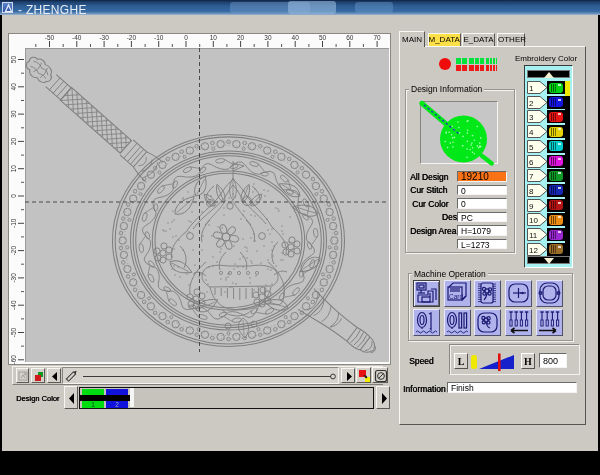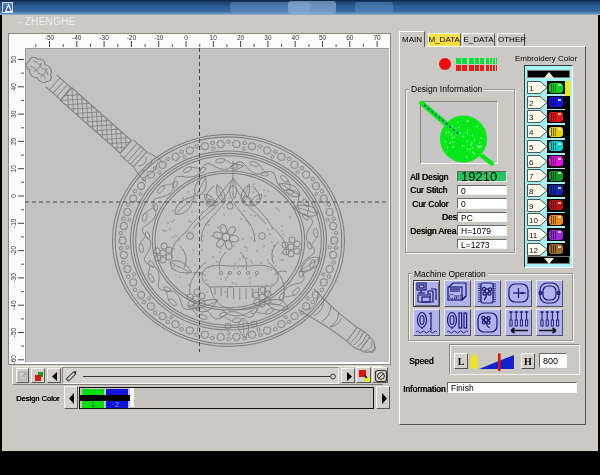--- a/index.html
+++ b/index.html
@@ -9,21 +9,21 @@
   <div style="position:absolute;left:2px;top:15px;width:596px;height:436px;background:#ccc9c2;"></div>
   <div style="position:absolute;left:0;top:0;width:600px;height:15px;background:linear-gradient(#0d2141 0%,#1d3f6b 12%,#2e5f97 45%,#3568a2 75%,#7196bf 92%,#9db8d4 100%);">
       <div style="position:absolute;left:230px;top:2px;width:80px;height:11px;background:rgba(120,160,205,0.42);border-radius:3px;"></div>
       <div style="position:absolute;left:288px;top:1px;width:48px;height:13px;background:rgba(150,185,220,0.6);border-radius:3px;"></div>
       <div style="position:absolute;left:355px;top:2px;width:38px;height:11px;background:rgba(105,150,200,0.45);border-radius:3px;"></div>
       <div style="position:absolute;left:2px;top:2px;width:11px;height:11px;background:linear-gradient(#5f87c8,#2a4ea0);border:1px solid #cdd8ee;">
         <svg width="11" height="11">
           <path d="M5.5 2 L8.5 8.5 L2.5 8.5 Z" fill="none" stroke="#e8f0ff" stroke-width="1.2"></path>
         </svg>
       </div>
-      <div style="position:absolute;left:18px;top:16px;font-size:10px;color:#e9eef5;letter-spacing:0.3px;">- ZHENGHE</div>
+      <div style="position:absolute;left:18px;top:3px;font-size:12px;color:#e9eef5;letter-spacing:0.3px;">- ZHENGHE</div>
     </div>
 
   <div style="position:absolute;left:8px;top:33px;width:383px;height:332px;background:#fbfbfb;border:1px solid #8a8880;"></div>
   <div style="position:absolute;left:25px;top:48px;width:364px;height:314px;background:#c2c2c2;border-left:1px solid #9a9a9a;border-top:1px solid #9a9a9a;"></div>
   <svg width="365" height="315" viewBox="25 48 365 315" style="position:absolute;left:25px;top:48px;">
       <defs>
         <clipPath id="gclip">
           <rect x="48" y="-8.5" width="80" height="17"></rect>
         </clipPath>
       </defs>
@@ -940,21 +940,21 @@
           <circle cx="462.7" cy="145.8" r="0.8" fill="#aaffb0"></circle>
           <circle cx="454.4" cy="137.4" r="0.8" fill="#aaffb0"></circle>
           <line x1="424" y1="105" x2="459" y2="134" stroke="#2335bb" stroke-width="1.3" stroke-dasharray="2.5 2.2"></line>
         </g>
       </svg>
     <div style="position:absolute;left:410px;top:171.5px;width:90px;font-size:8.5px;color:#000;white-space:nowrap;text-shadow:0.4px 0 0 #000;">All Design</div>
       <div style="position:absolute;left:410px;top:185px;width:90px;font-size:8.5px;color:#000;white-space:nowrap;text-shadow:0.4px 0 0 #000;">Cur Stitch</div>
       <div style="position:absolute;left:412px;top:198.5px;width:90px;font-size:8.5px;color:#000;white-space:nowrap;text-shadow:0.4px 0 0 #000;">Cur Color</div>
       <div style="position:absolute;left:410px;top:212px;width:90px;font-size:8.5px;color:#000;white-space:nowrap;text-shadow:0.4px 0 0 #000;text-align:center;">Design</div>
       <div style="position:absolute;left:410px;top:225.5px;width:90px;font-size:8.5px;color:#000;white-space:nowrap;text-shadow:0.4px 0 0 #000;">Design Area</div>
-    <div style="position:absolute;left:457px;top:171px;width:50px;height:10.5px;background:#22c55e;border-top:1px solid #6a6a6a;border-left:1px solid #6a6a6a;border-bottom:1px solid #f4f4f4;border-right:1px solid #f4f4f4;font-size:13px;color:#000;padding-left:3px;line-height:10.5px;white-space:nowrap;">19210</div>
+    <div style="position:absolute;left:457px;top:171px;width:50px;height:10.5px;background:#f97316;border-top:1px solid #6a6a6a;border-left:1px solid #6a6a6a;border-bottom:1px solid #f4f4f4;border-right:1px solid #f4f4f4;font-size:10px;color:#000;padding-left:3px;line-height:10.5px;white-space:nowrap;">19210</div>
       <div style="position:absolute;left:457px;top:184.5px;width:50px;height:10.5px;background:#fff;border-top:1px solid #6a6a6a;border-left:1px solid #6a6a6a;border-bottom:1px solid #f4f4f4;border-right:1px solid #f4f4f4;font-size:8.5px;color:#000;padding-left:3px;line-height:10.5px;white-space:nowrap;">0</div>
       <div style="position:absolute;left:457px;top:198px;width:50px;height:10.5px;background:#fff;border-top:1px solid #6a6a6a;border-left:1px solid #6a6a6a;border-bottom:1px solid #f4f4f4;border-right:1px solid #f4f4f4;font-size:8.5px;color:#000;padding-left:3px;line-height:10.5px;white-space:nowrap;">0</div>
       <div style="position:absolute;left:457px;top:211.5px;width:50px;height:10.5px;background:#fff;border-top:1px solid #6a6a6a;border-left:1px solid #6a6a6a;border-bottom:1px solid #f4f4f4;border-right:1px solid #f4f4f4;font-size:8.5px;color:#000;padding-left:3px;line-height:10.5px;white-space:nowrap;">PC</div>
       <div style="position:absolute;left:457px;top:225px;width:50px;height:10.5px;background:#fff;border-top:1px solid #6a6a6a;border-left:1px solid #6a6a6a;border-bottom:1px solid #f4f4f4;border-right:1px solid #f4f4f4;font-size:8.5px;color:#000;padding-left:3px;line-height:10.5px;white-space:nowrap;">H=1079</div>
       <div style="position:absolute;left:457px;top:238.5px;width:50px;height:10.5px;background:#fff;border-top:1px solid #6a6a6a;border-left:1px solid #6a6a6a;border-bottom:1px solid #f4f4f4;border-right:1px solid #f4f4f4;font-size:8.5px;color:#000;padding-left:3px;line-height:10.5px;white-space:nowrap;">L=1273</div>
 
     <div style="position:absolute;left:408px;top:273px;width:165px;height:68px;border:1px solid #97948c;box-shadow:1px 1px 0 #f4f3f0, inset 1px 1px 0 #f4f3f0;"></div>
     <div style="position:absolute;left:412px;top:268.5px;background:#ccc9c2;padding:0 2px;font-size:8.5px;">Machine Operation</div>
     <div style="position:absolute;left:413px;top:280px;width:27px;height:27px;background:#b0b2ec;border:1px solid #404040;box-shadow:inset 1px 1px 0 #eef,inset -1px -1px 0 #667;">
         <svg width="25" height="25" viewBox="0 0 25 25">

